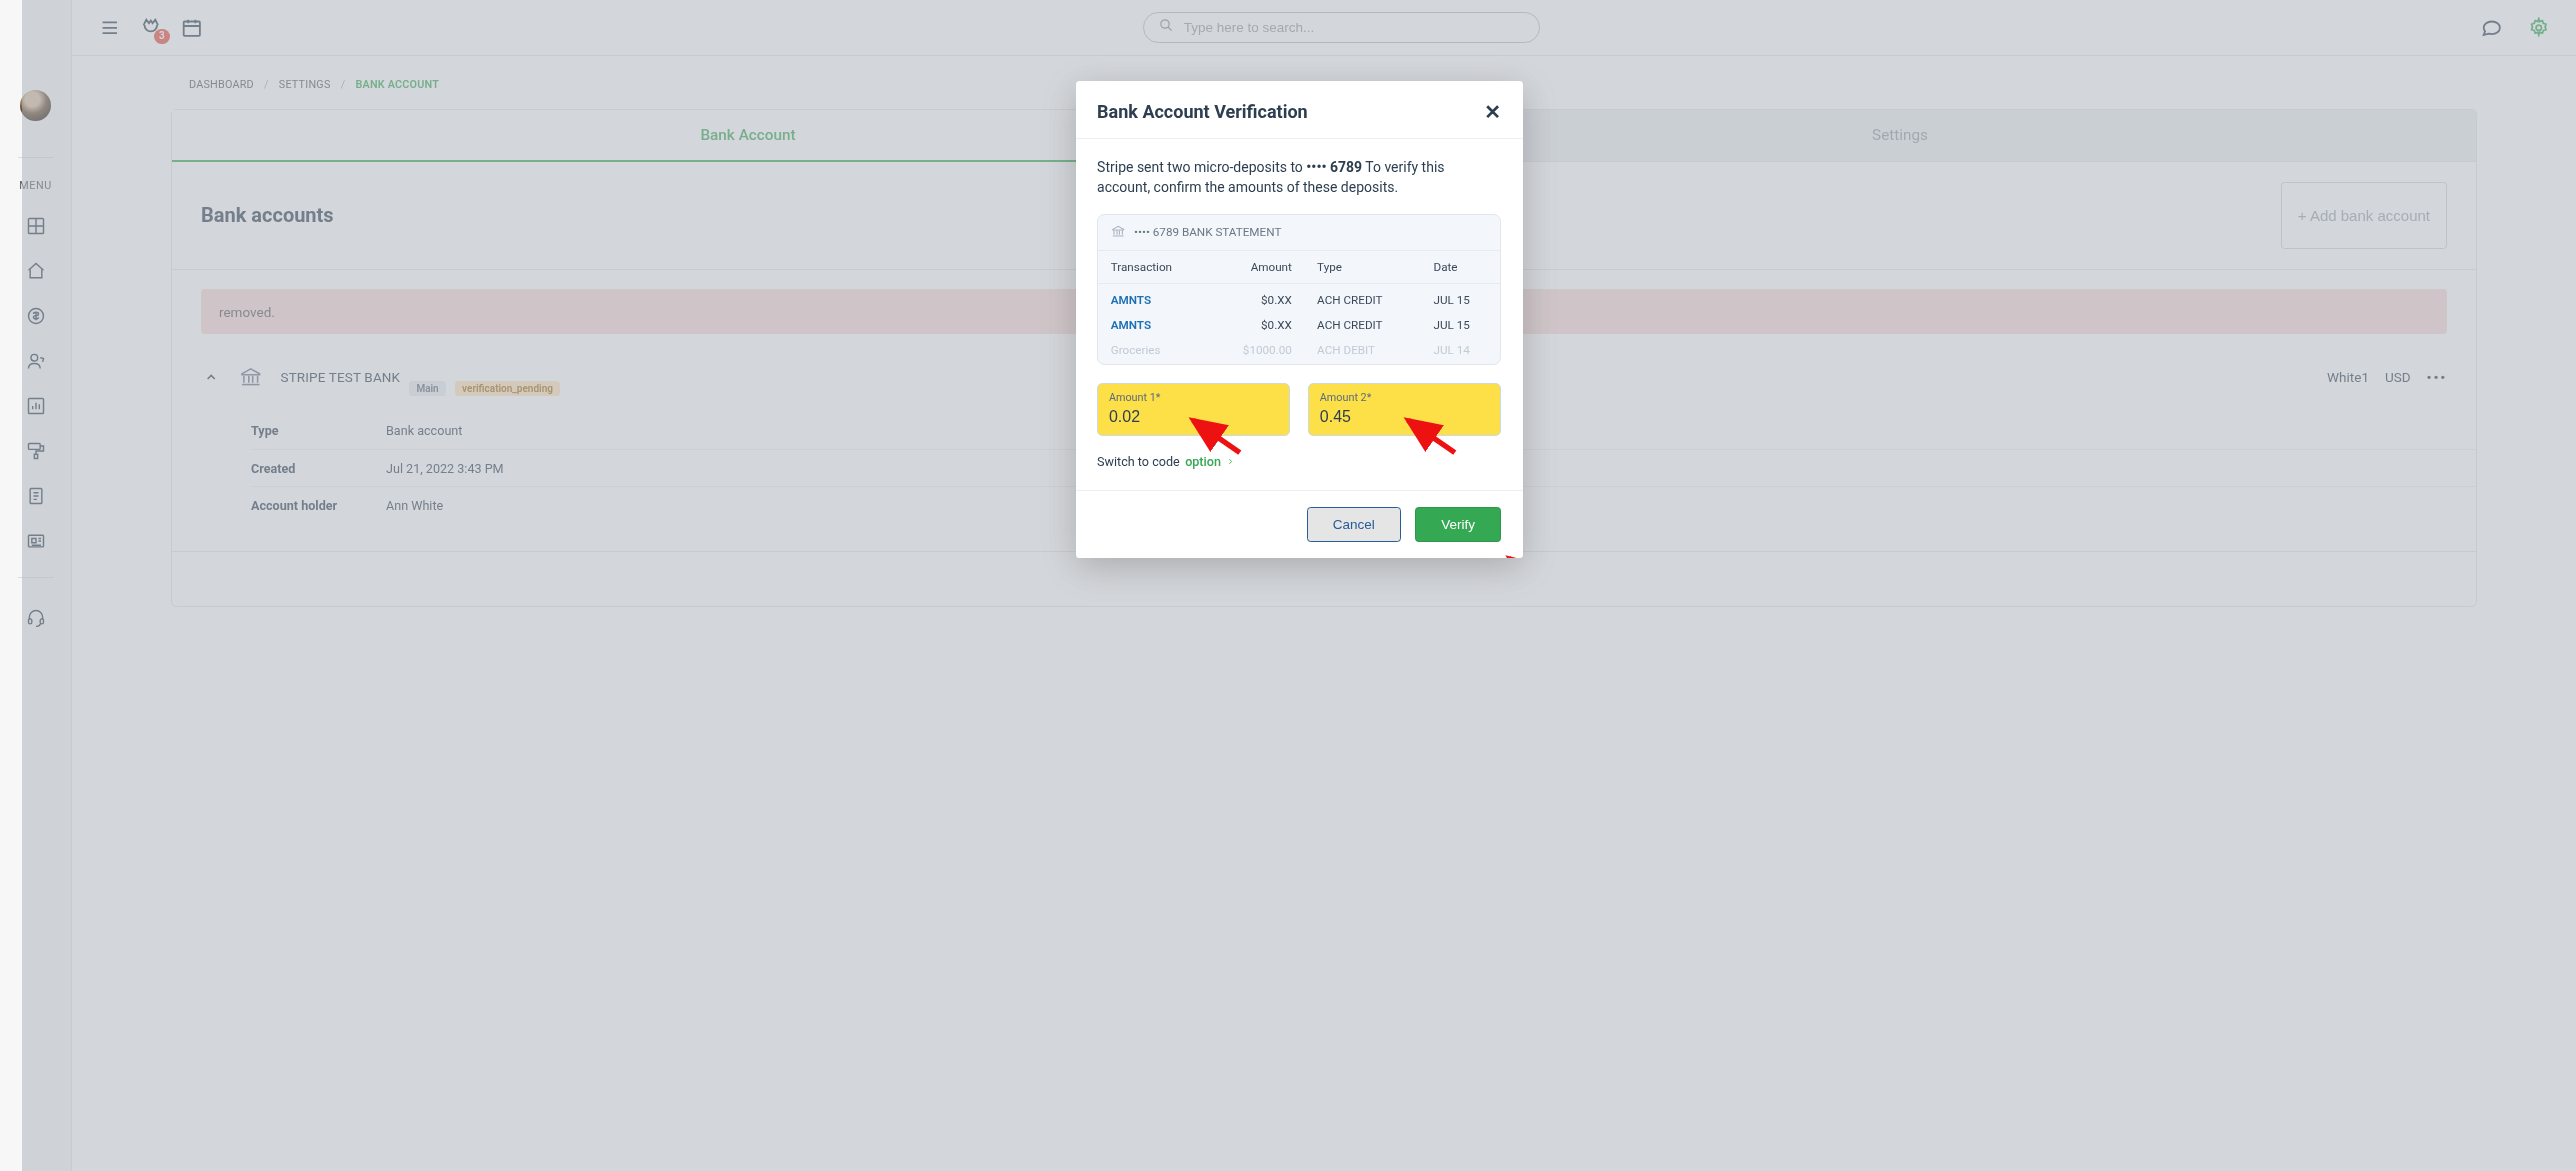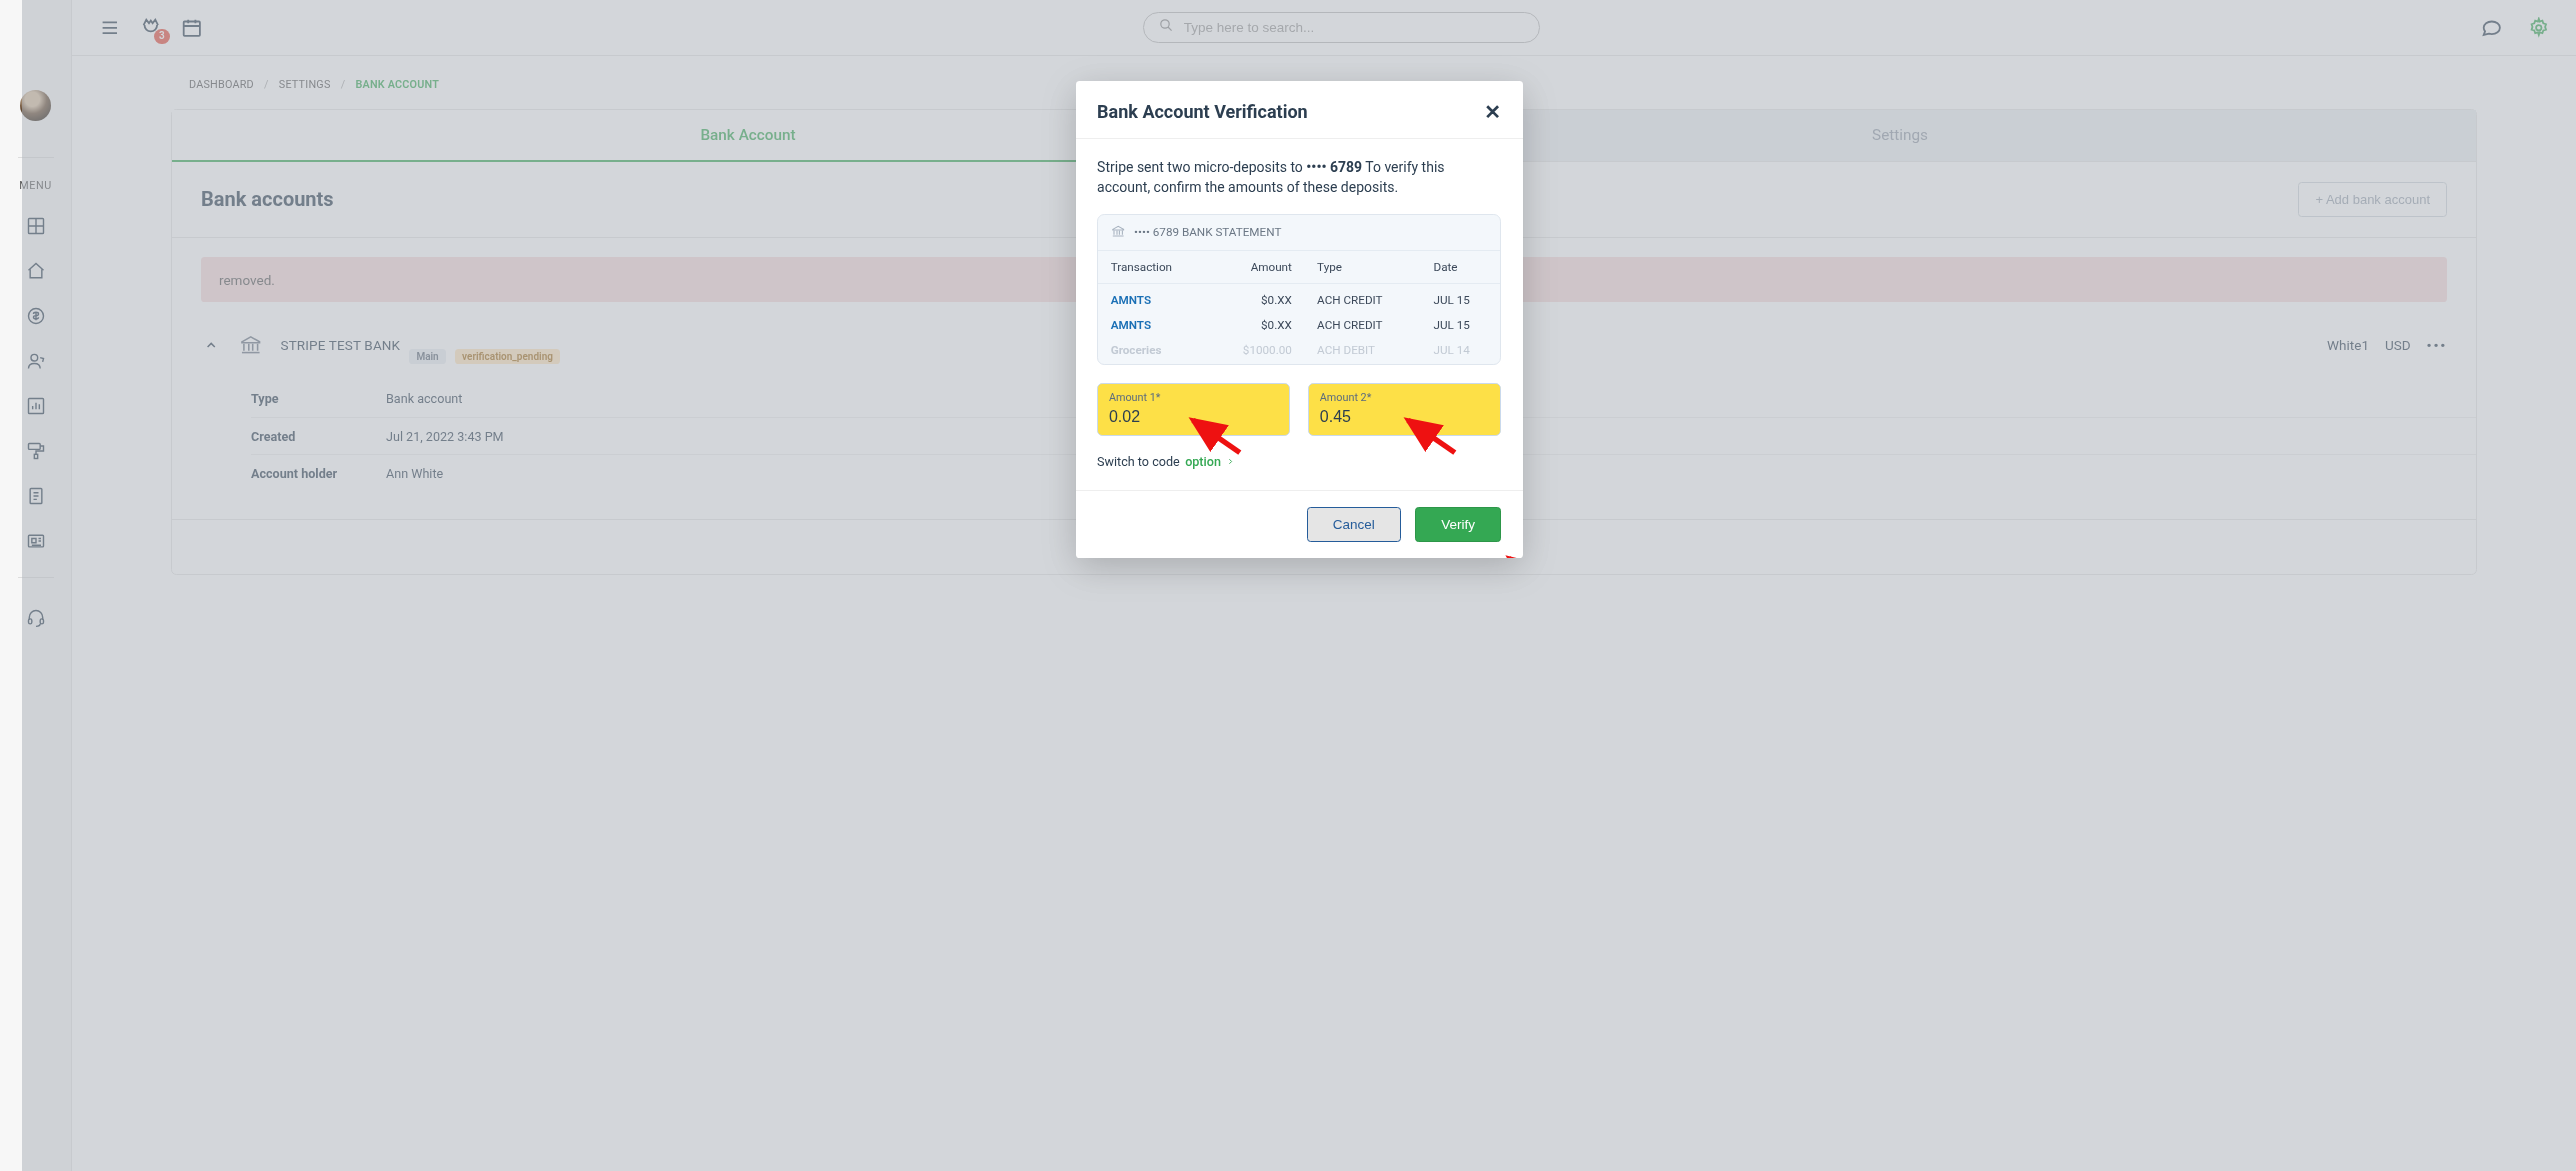--- a/index.html
+++ b/index.html
@@ -40,21 +40,21 @@
 
   .panel { width:100%; border:0.9px solid #e5e5e5; border-radius:5.4px; background:#fff; }
   .tabs { display:flex; height:52px; }
   .tab { flex:1; display:flex; align-items:center; justify-content:center; font-size:15.3px; color:#909aa6; background:#eceff2; cursor:pointer; }
   .tab.active { color:#34a853; background:#fff; border-bottom:2.7px solid #34a853; font-weight:500; }
   .tab:not(.active):first-of-type { border-top-right-radius:5.4px; }
   .tab:not(.active) { border-bottom:0.9px solid #e5e5e5; }
 
   .section-header { display:flex; align-items:center; justify-content:space-between; padding:20px 29px; }
   .section-header h2 { font-size:20px; font-weight:700; color:#2c3e50; }
-  .add-btn { border:0.9px solid #cfd5db; color:#9aa4b0; background:#fff; border-radius:3.6px; padding:9px 16px; font-size:13px; cursor:pointer; }
+  .add-btn { border:0.9px solid #cfd5db; color:#9aa4b0; background:#fff; border-radius:3.6px; padding:24px 16px; font-size:15px; cursor:pointer; }
   .hr { height:0.9px; background:#e5e5e5; }
 
   .alert { margin:20px 29px 16px; background:#f6dada; color:#555; border-radius:3.6px; padding:14.4px 18px; font-size:13.5px; }
 
   .account-row { display:flex; align-items:center; padding:7.2px 29px; gap:18px; }
   .chev { width:20px; height:20px; display:flex; align-items:center; justify-content:center; cursor:pointer; }
   .chev svg { width:14.4px; height:14.4px; stroke:#2c3e50; fill:none; stroke-width:2.5; }
   .bank-institution-icon { width:23.5px; height:23.5px; }
   .bank-institution-icon svg { width:23.5px; height:23.5px; stroke:#6b7785; fill:none; stroke-width:1.6; }
   .account-main { flex:1; }
@@ -87,21 +87,21 @@
   .stmt-top { display:flex; align-items:center; gap:9px; padding:9px 12.6px; font-size:11.7px; color:#6b7785; border-bottom:0.9px solid #e4ebf2; }
   .stmt-top svg { width:14.4px; height:14.4px; stroke:#a7b2bf; fill:none; stroke-width:1.8; }
   .stmt-table { width:100%; border-collapse:collapse; }
   .stmt-table th { text-align:left; font-size:11.7px; font-weight:400; color:#3c495a; padding:9px 12.6px; border-bottom:0.9px solid #e4ebf2; }
   .stmt-table th:nth-child(2){ text-align:right; }
   .stmt-table td { font-size:11.7px; padding:5.4px 12.6px; color:#3c495a; }
   .stmt-table td:nth-child(2){ text-align:right; }
   .stmt-table tbody tr:first-child td { padding-top:9px; }
   .stmt-table .link { color:#1a6fb5; font-weight:600; }
   .fade-row td { color:#c2cad4; padding-bottom:7.2px;}
-  .fade-row .link { color:#c2cad4; font-weight:700; }
+  .fade-row .link { color:#c2cad4; font-weight:400; }
 
   .amount-fields { display:flex; gap:18px; margin-top:18px; }
   .field { flex:1; background:#fde047; border:0.9px solid #c9d9ec; border-radius:5.4px; padding:7.2px 10.8px 9px; }
   .field label { display:block; font-size:10.8px; color:#5b6b7f; margin-bottom:3.6px; }
   .field input { border:none; outline:none; background:transparent; font-size:16px; color:#2c3e50; width:100%; }
 
   .switch-row { display:flex; align-items:center; gap:5.4px; margin:18px 0 16px; font-size:12.6px; color:#2c3e50; }
   .switch-row .opt { color:#34a853; font-weight:500; }
   .switch-row svg { width:9px; height:9px; stroke:#34a853; fill:none; stroke-width:2.5; }
 

